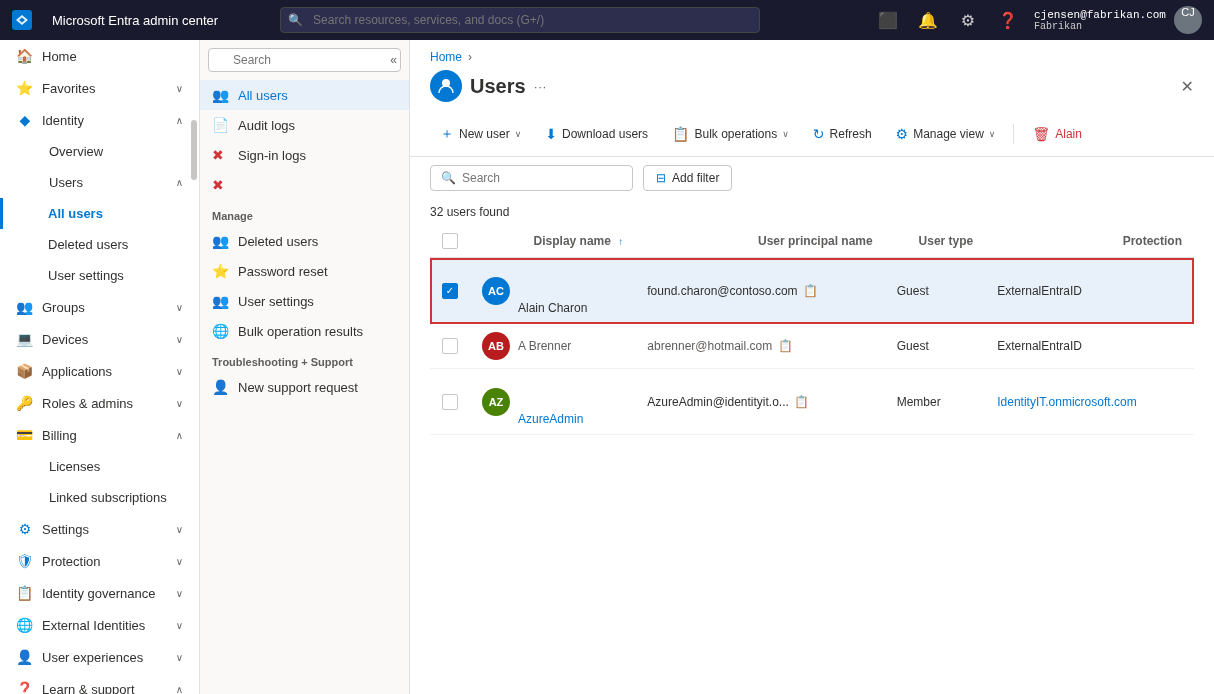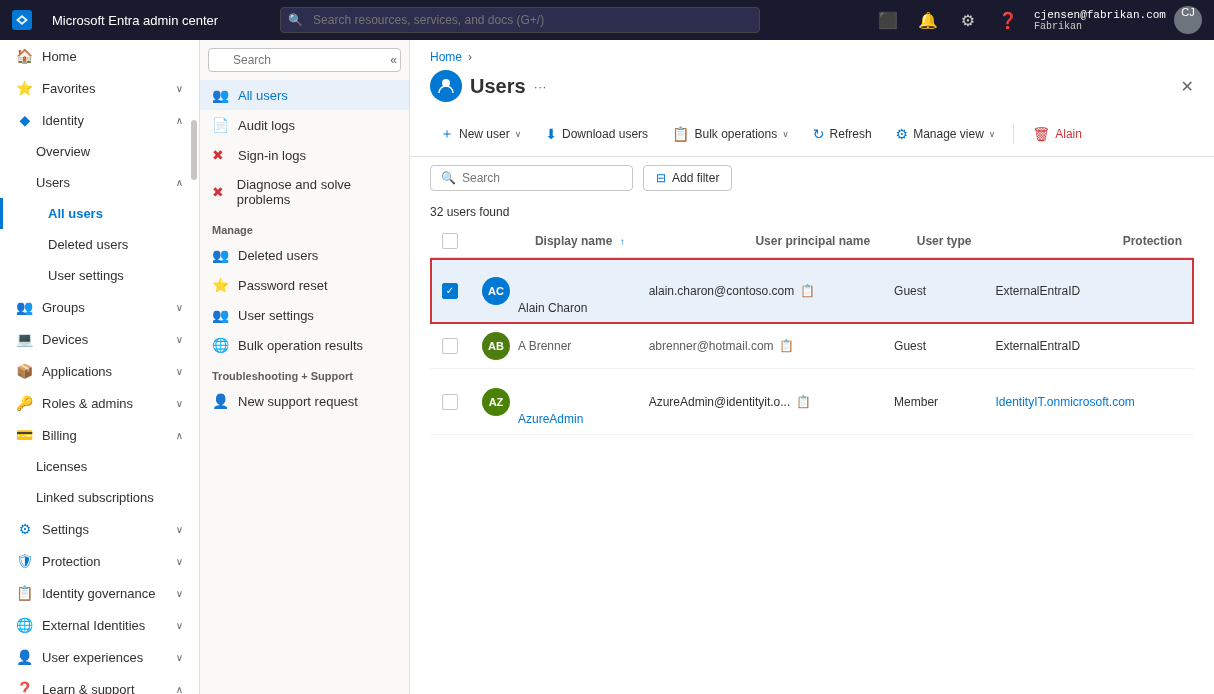--- a/index.html
+++ b/index.html
@@ -20,21 +20,21 @@
     
     .main-layout { display: flex; flex: 1; overflow: hidden; }
 
     
     .sidebar { width: 200px; background: #fff; border-right: 1px solid #e0e0e0; display: flex; flex-direction: column; overflow-y: auto; flex-shrink: 0; }
     .sidebar-item { display: flex; align-items: center; gap: 8px; padding: 8px 16px; cursor: pointer; color: #323130; font-size: 13px; position: relative; }
     .sidebar-item.active { color: #0078d4; font-weight: 600; }
     .sidebar-item.active::before { content: ''; position: absolute; left: 0; top: 0; bottom: 0; width: 3px; background: #0078d4; }
     .sidebar-item .item-icon { font-size: 14px; width: 18px; text-align: center; flex-shrink: 0; }
     .sidebar-item .chevron { margin-left: auto; font-size: 10px; color: #666; }
-    .sidebar-item.sub { padding-left: 36px; }
+    .sidebar-item.sub { padding-left: 49px; }
     .sidebar-item.sub2 { padding-left: 48px; }
 
     
     .content-area { flex: 1; display: flex; overflow: hidden; }
 
     
     .left-panel { width: 210px; background: #faf9f8; border-right: 1px solid #e0e0e0; display: flex; flex-direction: column; overflow-y: auto; flex-shrink: 0; }
     .left-panel-search { padding: 8px; }
     .left-panel-search input { width: 100%; padding: 4px 8px 4px 28px; border: 1px solid #c8c6c4; border-radius: 4px; font-size: 12px; background: white; position: relative; }
     .search-wrap { position: relative; }
@@ -261,21 +261,20 @@
       <div class="left-panel-item">
         <span class="lp-icon" style="color:#0078d4;">📄</span>
         <span>Audit logs</span>
       </div>
       <div class="left-panel-item">
         <span class="lp-icon" style="color:#d13438;">✖</span>
         <span>Sign-in logs</span>
       </div>
       <div class="left-panel-item">
         <span class="lp-icon" style="color:#d13438;">✖</span>
-        <span>Diagnose and solve problems</span>
       </div>
 
       <div class="left-panel-section">Manage</div>
 
       <div class="left-panel-item">
         <span class="lp-icon" style="color:#0078d4;">👥</span>
         <span>Deleted users</span>
       </div>
       <div class="left-panel-item">
         <span class="lp-icon" style="color:#f7a800;">⭐</span>
@@ -389,34 +388,34 @@
                   <div class="checkbox checked">✓</div>
                 </td>
                 <td>
                   <div class="user-display">
                     <div class="user-avatar-sm" style="background: rgb(0, 120, 212);">AC</div>
                     <span class="user-name-link" style="color: rgb(50, 49, 48);">Alain Charon</span>
                   </div>
                 </td>
                 <td>
                   <div class="upn-cell">
-                    <span style="color: rgb(50, 49, 48);">alain.charon@contoso.com</span>
+                    <span style="color: rgb(50, 49, 48);">found.charon@contoso.com</span>
                     <span class="copy-icon">📋</span>
                   </div>
                 </td>
                 <td>Guest</td>
                 <td><span>ExternalEntraID</span></td>
               </tr>
               <tr>
                 <td class="checkbox-cell">
                   <div class="checkbox"></div>
                 </td>
                 <td>
                   <div class="user-display">
-                    <div class="user-avatar-sm" style="background: #4d7c0f;">AB</div>
+                    <div class="user-avatar-sm" style="background: #b91c1c;">AB</div>
                     <span class="user-name-gray">A Brenner</span>
                   </div>
                 </td>
                 <td>
                   <div class="upn-cell">
                     <span style="color: rgb(96, 94, 92);">abrenner@hotmail.com</span>
                     <span class="copy-icon">📋</span>
                   </div>
                 </td>
                 <td>Guest</td>

